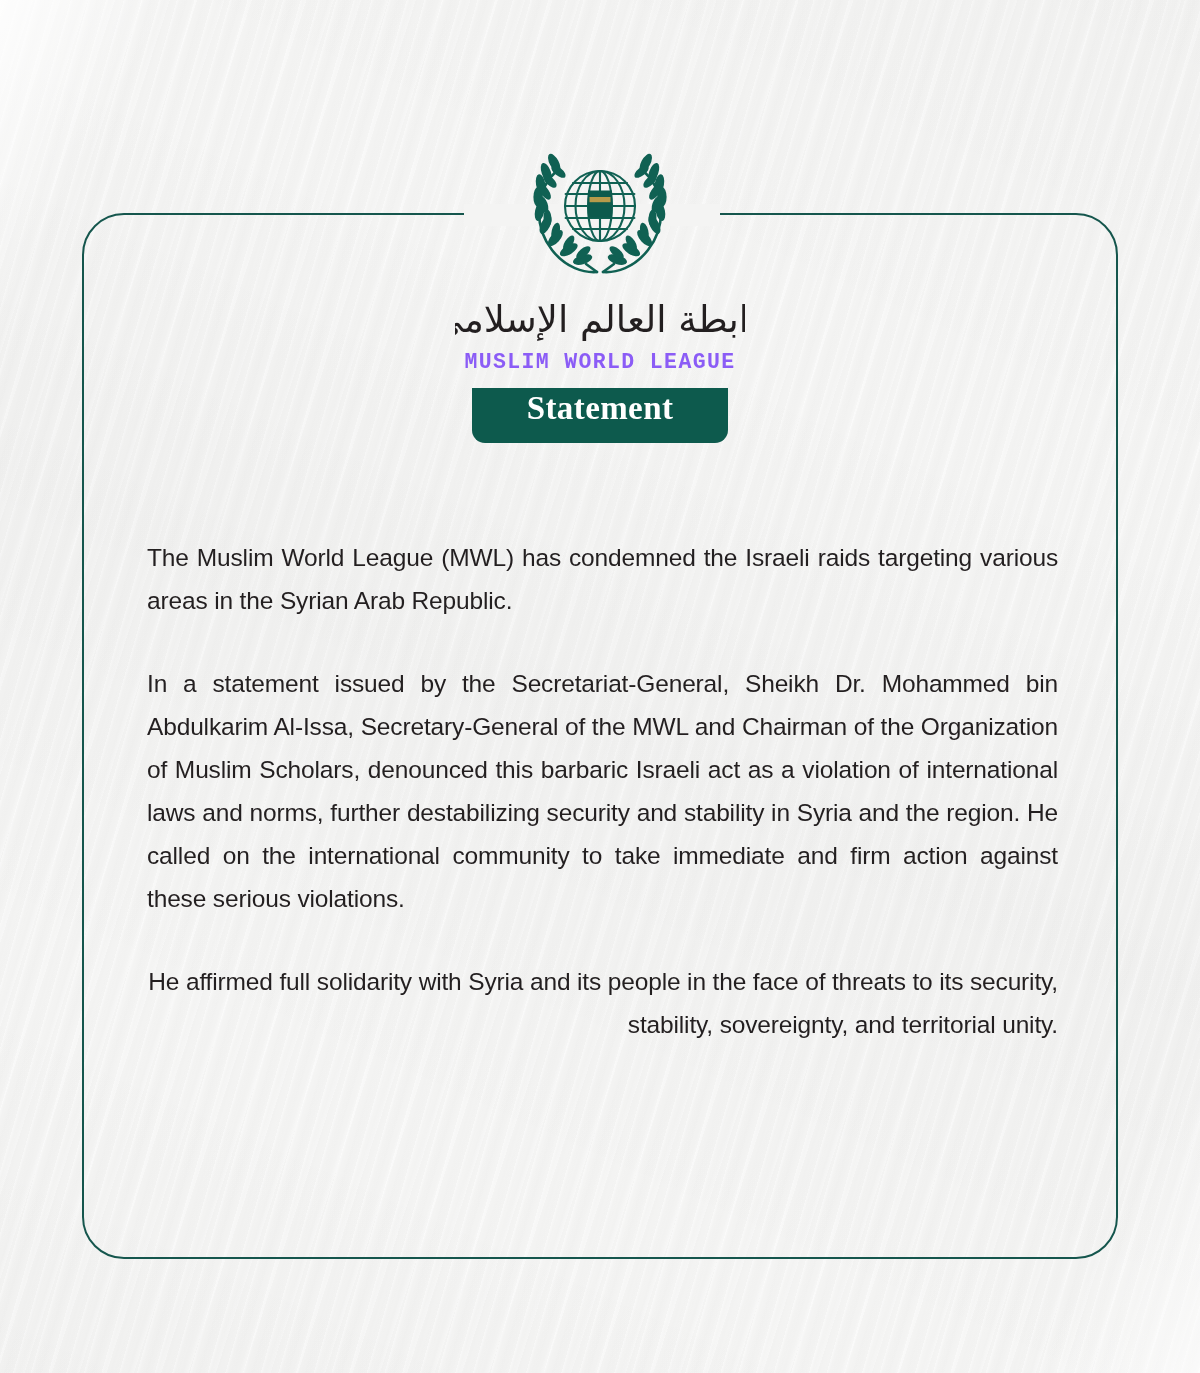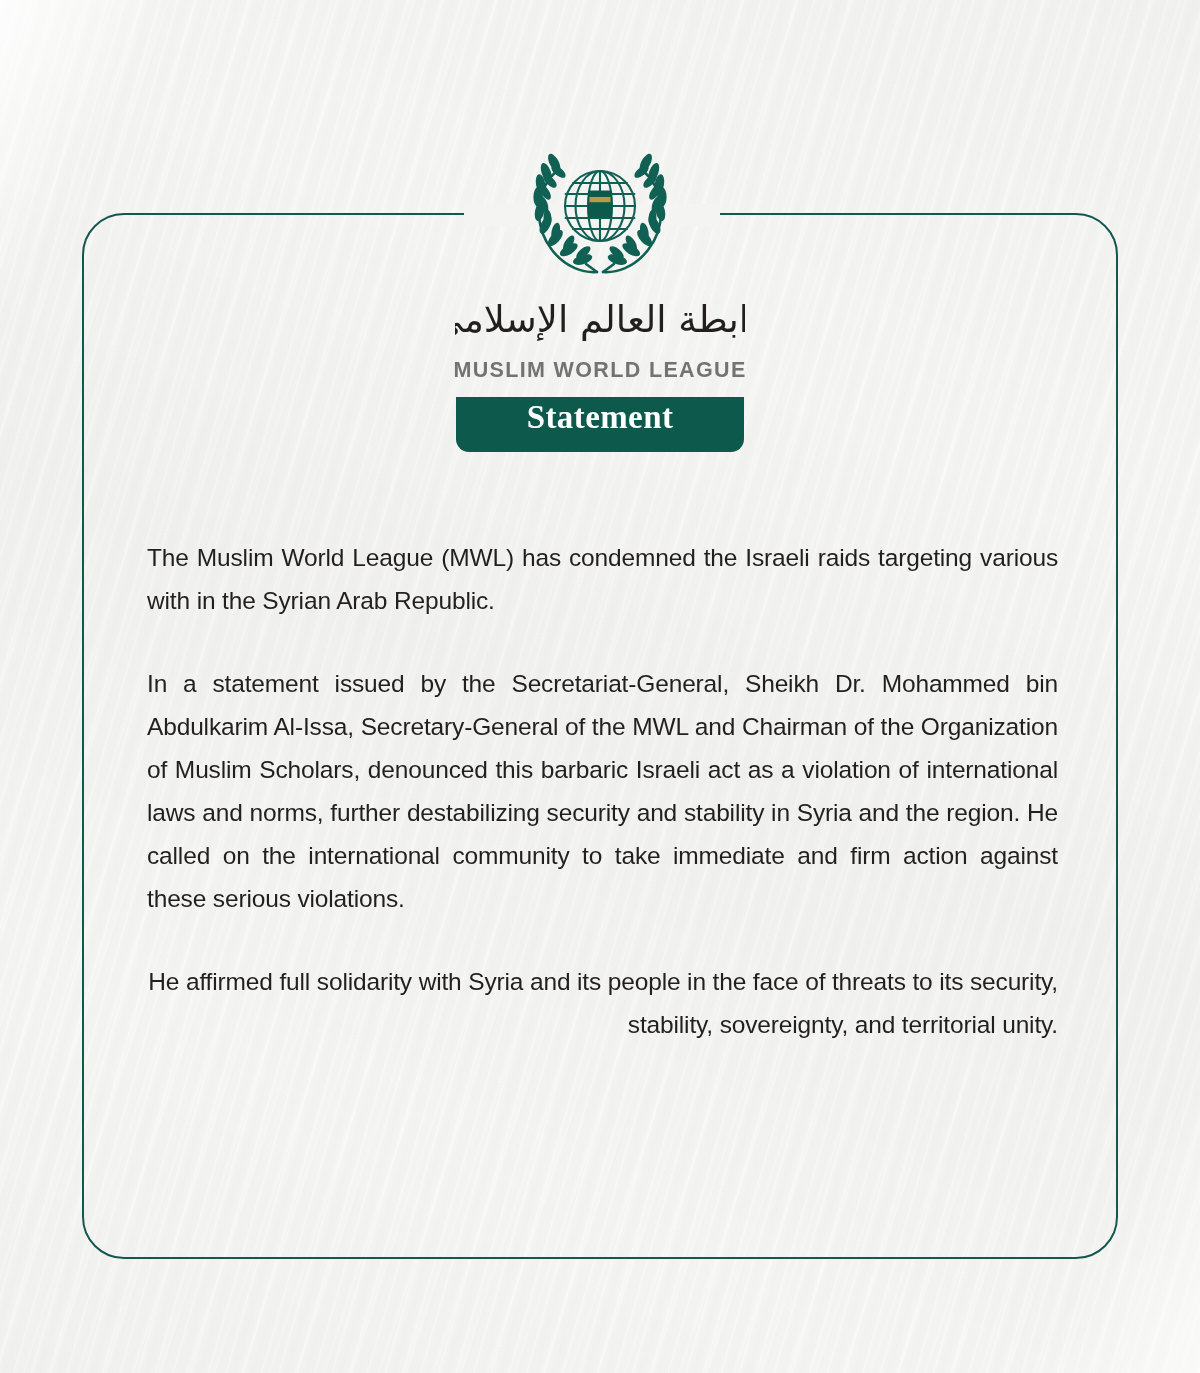--- a/index.html
+++ b/index.html
@@ -72,43 +72,43 @@
     display: block;
   }
 
   .wordmark-arabic {
     margin-top: 8px;
     height: 62px;
     width: 290px;
     display: block;
   }
   .wordmark-latin {
-    margin-top: 10px;
-    font-family: Liberation Sans, sans-serif;
+    margin-top: 2px;
+    font-family: Liberation Mono, monospace;
     font-weight: 700;
     font-size: 21.5px;
     letter-spacing: 1.35px;
-    color: #737373;
+    color: #8b5cf6;
     text-align: center;
   }
 
   
   .badge-wrap {
     margin-top: 14px;
     display: flex;
     justify-content: center;
   }
   .statement-badge {
     background: #0d5a4d;
     color: #ffffff;
     font-family: "Liberation Serif", serif;
     font-weight: 700;
     font-size: 33px;
     letter-spacing: 0.4px;
-    width: 288px;
+    width: 256px;
     height: 55px;
     display: flex;
     align-items: center;
     justify-content: center;
     border-radius: 0 0 13px 13px;
     box-sizing: border-box;
     padding-bottom: 14px;
   }
 
   
@@ -296,20 +296,20 @@
 
     <div class="wordmark-latin">MUSLIM WORLD LEAGUE</div>
 
     <div class="badge-wrap">
       <div class="statement-badge">Statement</div>
     </div>
   </div>
 
   <div class="content">
 
-    <p class="para">The Muslim World League (MWL) has condemned the Israeli raids targeting various with in the Syrian Arab Republic.</p>
+    <p class="para">The Muslim World League (MWL) has condemned the Israeli raids targeting various areas in the Syrian Arab Republic.</p>
 
     <p class="para">In a statement issued by the Secretariat-General, Sheikh Dr. Mohammed bin Abdulkarim Al-Issa, Secretary-General of the MWL and Chairman of the Organization of Muslim Scholars, denounced this barbaric Israeli act as a violation of international laws and norms, further destabilizing security and stability in Syria and the region. He called on the international community to take immediate and firm action against these serious violations.</p>
 
     <p class="para flow-left">He affirmed full solidarity with Syria and its people in the face of threats to its security, stability, sovereignty, and territorial unity.</p>
   </div>
 
 </div>
 
 </body></html>

